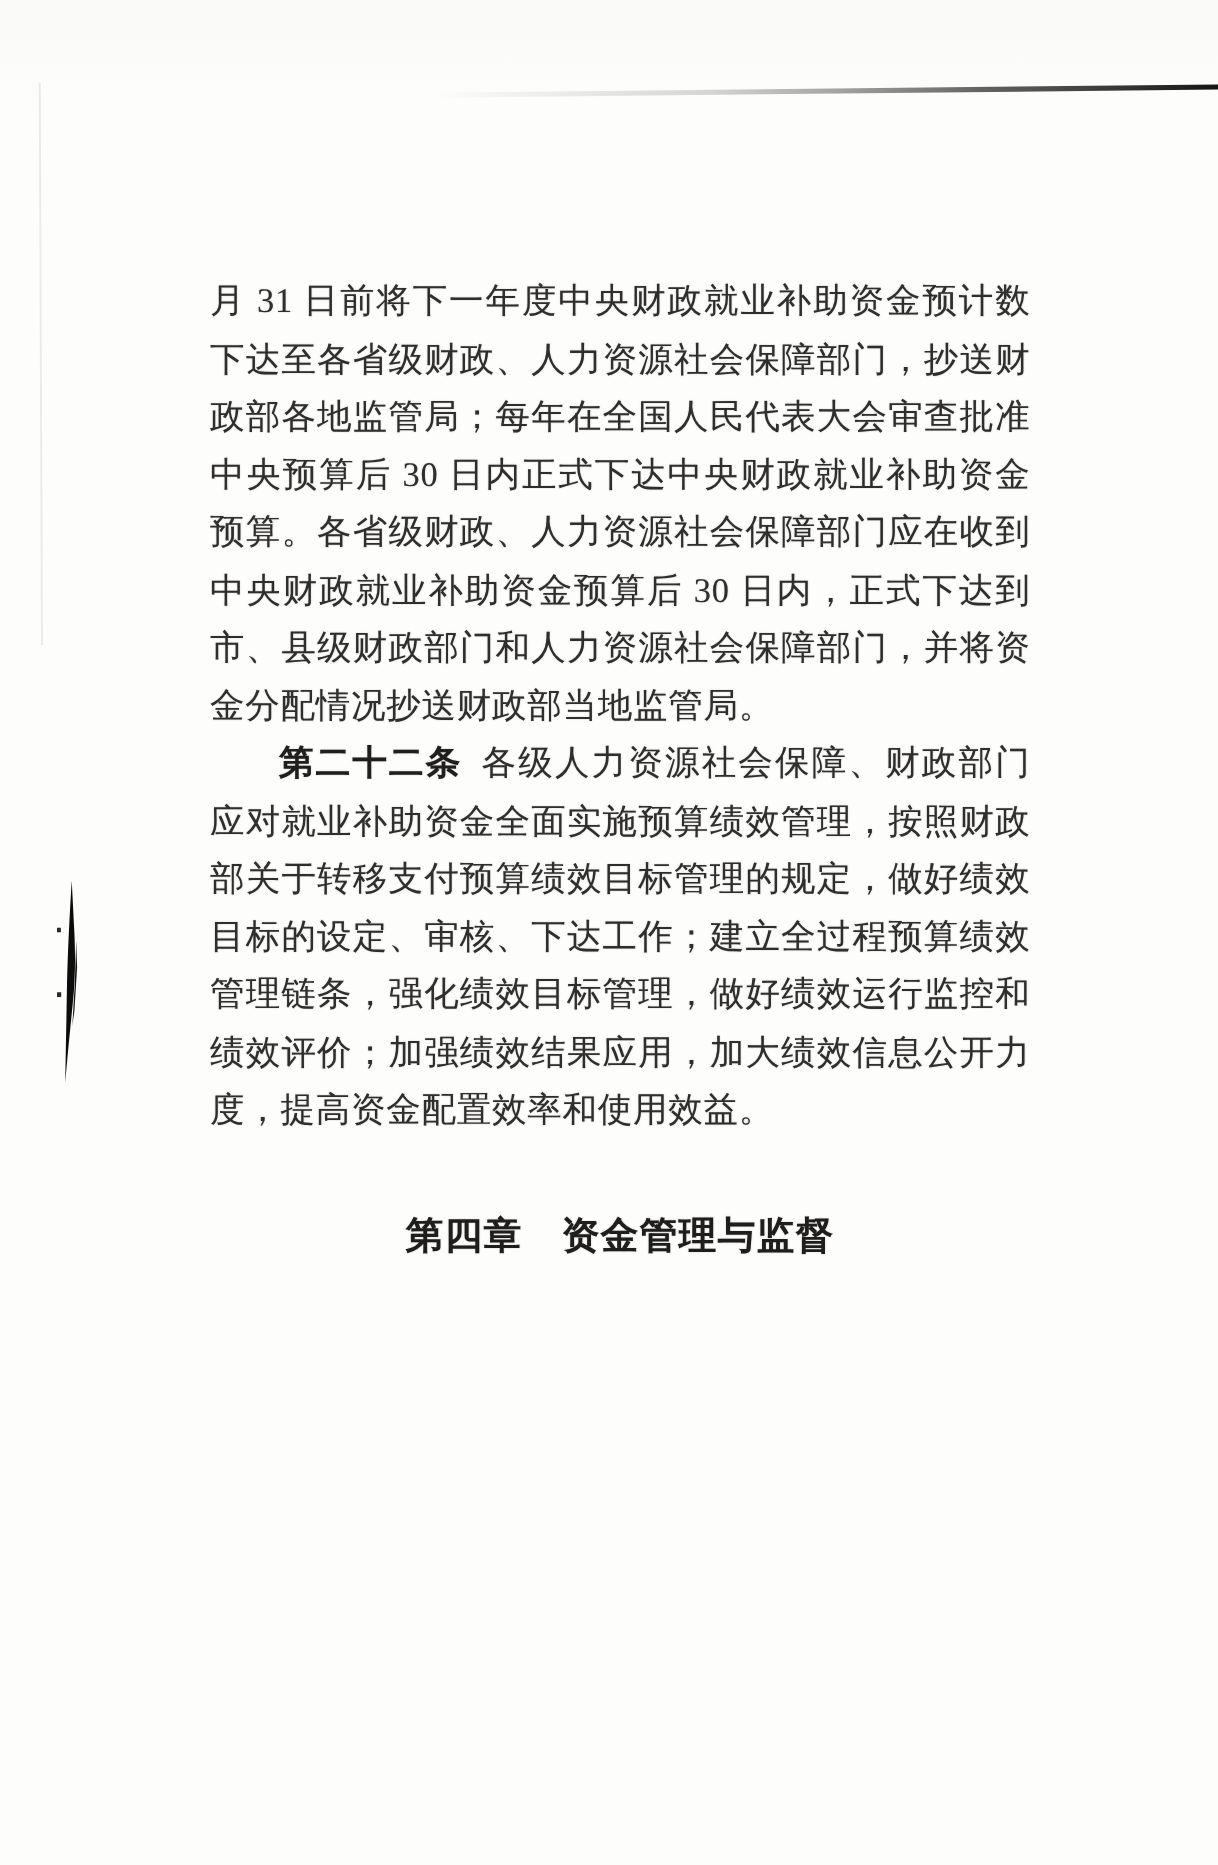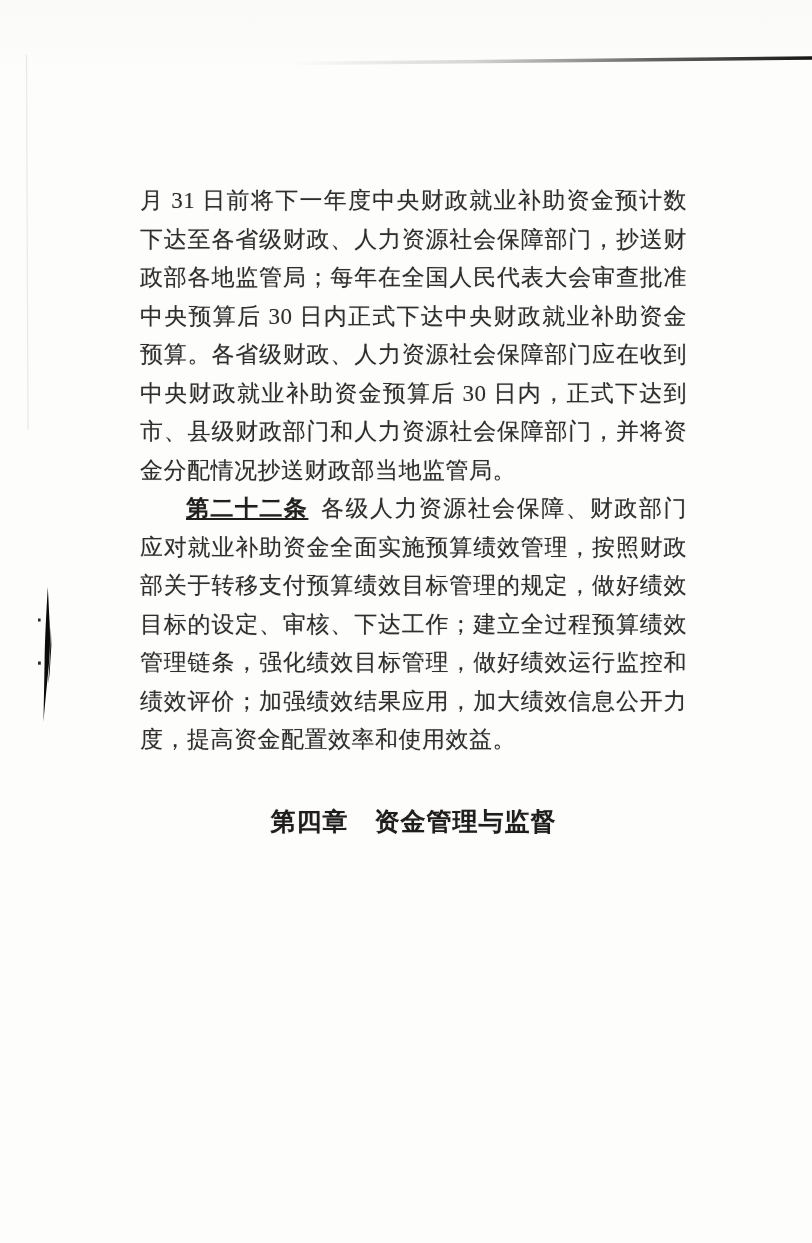--- a/index.html
+++ b/index.html
@@ -37,28 +37,27 @@
     margin: 0;
     padding: 0;
   }
   p.indent {
     text-indent: 2em;
   }
   .term {
     font-weight: 700;
     color: #201f1d;
     margin-right: 0.55em;
-    text-decoration: underline;
   }
   h2.chapter {
     margin: 44px 0 6px 0;
     padding: 0;
     text-align: center;
     text-indent: 0;
-    font-family: Liberation Mono, monospace;
+    font-family: Liberation Sans, sans-serif;
     font-weight: 700;
     font-size: 25px;
     line-height: 40px;
     letter-spacing: 1px;
     color: #1f1e1c;
   }
   .footer {
     position: absolute;
     left: 102px;
     top: 1089px;

